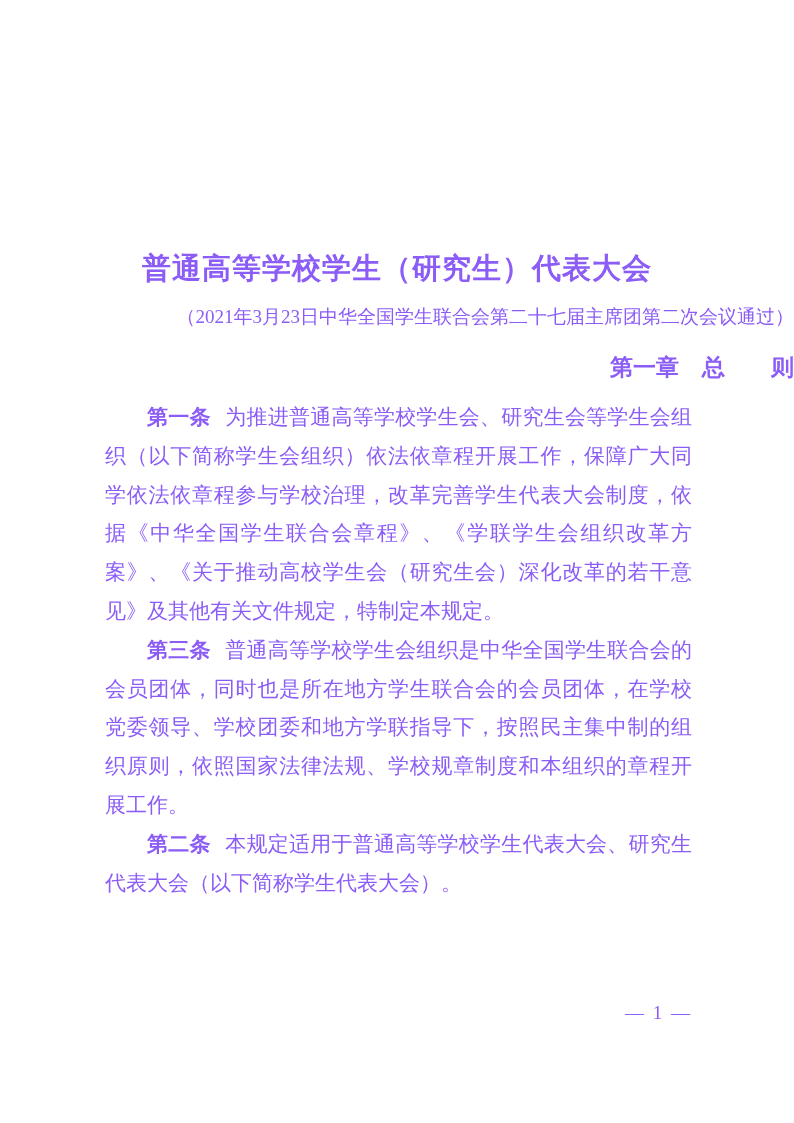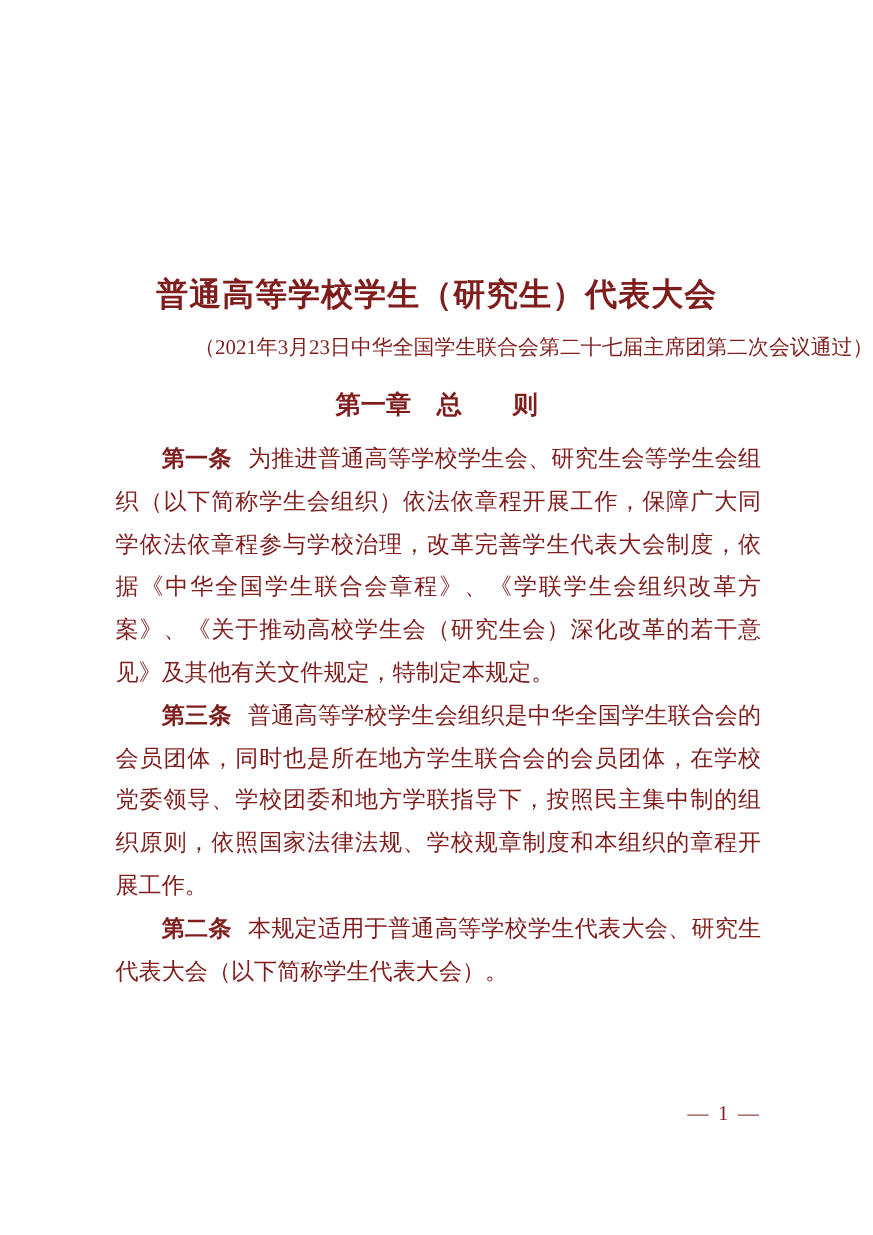--- a/index.html
+++ b/index.html
@@ -5,42 +5,42 @@
   html, body {
     margin: 0;
     padding: 0;
     background: #ffffff;
   }
   .page {
     position: relative;
     width: 794px;
     height: 1123px;
     background: #ffffff;
-    color: #7f1d1d;
+    color: #8b5cf6;
     font-family: "Liberation Serif", "DejaVu Serif", serif;
     overflow: hidden;
   }
   .doc-title {
     padding-top: 246px;
     text-align: center;
     font-size: 29px;
     font-weight: bold;
     line-height: 45px;
     letter-spacing: 1px;
   }
   .subtitle {
     margin-top: 14px;
     text-align: right;
     font-size: 19px;
     line-height: 23px;
     white-space: nowrap;
   }
   .chapter {
     margin-top: 26px;
-    text-align: center;
+    text-align: right;
     font-size: 23px;
     font-weight: bold;
     line-height: 28px;
   }
   .body-text {
     margin: 16px 102px 0 105px;
     font-family: Liberation Serif, serif;
   }
   .article {
     margin: 0;

